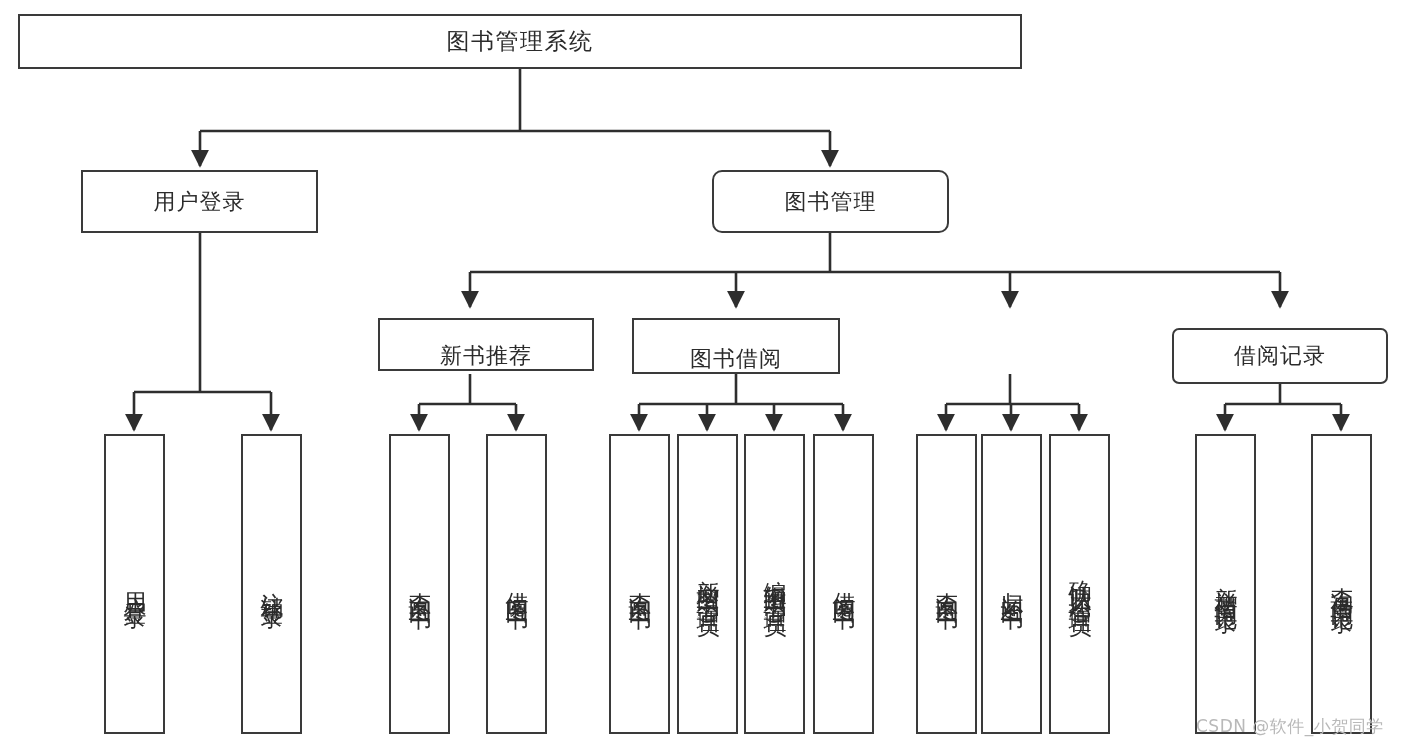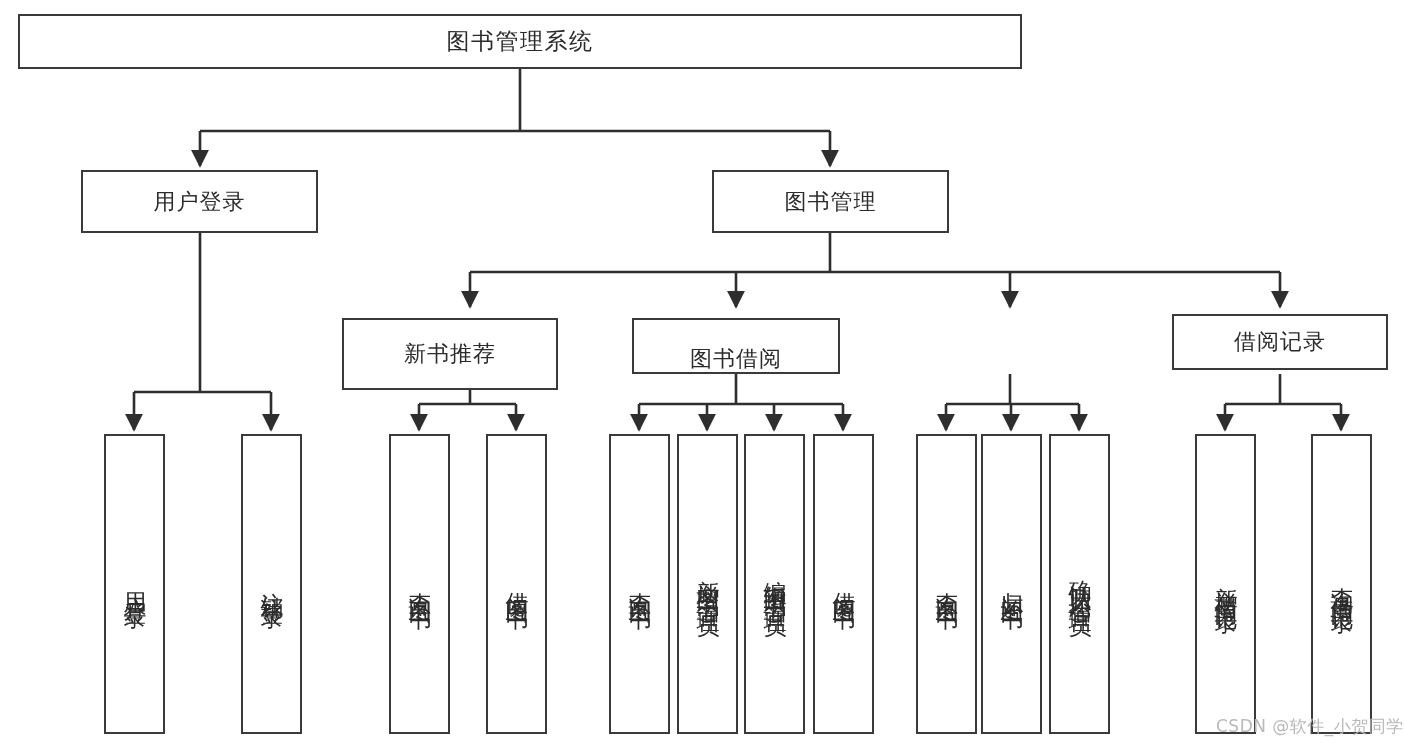--- a/index.html
+++ b/index.html
@@ -127,31 +127,31 @@
     </g>
   </svg>
 
   <div class="node horiz root" style="left:18px;top:14px;width:1004px;height:55px;">
     <span class="label">图书管理系统</span>
   </div>
 
   <div class="node horiz" style="left:81px;top:170px;width:237px;height:63px;">
     <span class="label">用户登录</span>
   </div>
-  <div class="node horiz" style="left:712px;top:170px;width:237px;height:63px;">
+  <div class="node horiz" style="left:712px;top:170px;width:237px;height:63px;border-radius:10px;">
     <span class="label">图书管理</span>
   </div>
 
-  <div class="node horiz" style="left:342px;top:318px;width:216px;height:72px;">
+  <div class="node horiz" style="left:378px;top:318px;width:216px;height:53px;align-items:flex-end;">
     <span class="label">新书推荐</span>
   </div>
   <div class="node horiz" style="left:632px;top:318px;width:208px;height:56px;align-items:flex-end;">
     <span class="label">图书借阅</span>
   </div>
-  <div class="node horiz" style="left:1172px;top:314px;width:216px;height:56px;">
+  <div class="node horiz" style="left:1172px;top:328px;width:216px;height:56px;border-radius:7px;">
     <span class="label">借阅记录</span>
   </div>
 
   <div class="node vert" style="left:104px;top:434px;width:61px;height:300px;">
     <span class="label">用户登录</span>
   </div>
   <div class="node vert" style="left:241px;top:434px;width:61px;height:300px;">
     <span class="label">注销登录</span>
   </div>
 
@@ -185,15 +185,15 @@
     <span class="label">确认归还（管理员）</span>
   </div>
 
   <div class="node vert" style="left:1195px;top:434px;width:61px;height:300px;">
     <span class="label">新增借阅记录</span>
   </div>
   <div class="node vert" style="left:1311px;top:434px;width:61px;height:300px;">
     <span class="label">查询借阅记录</span>
   </div>
 
-  <div class="watermark" style="left:1196px;top:715px;padding-left:20px;">CSDN @软件_小贺同学</div>
+  <div class="watermark" style="left:1196px;top:715px;">CSDN @软件_小贺同学</div>
 
 </div>
 
 </body></html>

